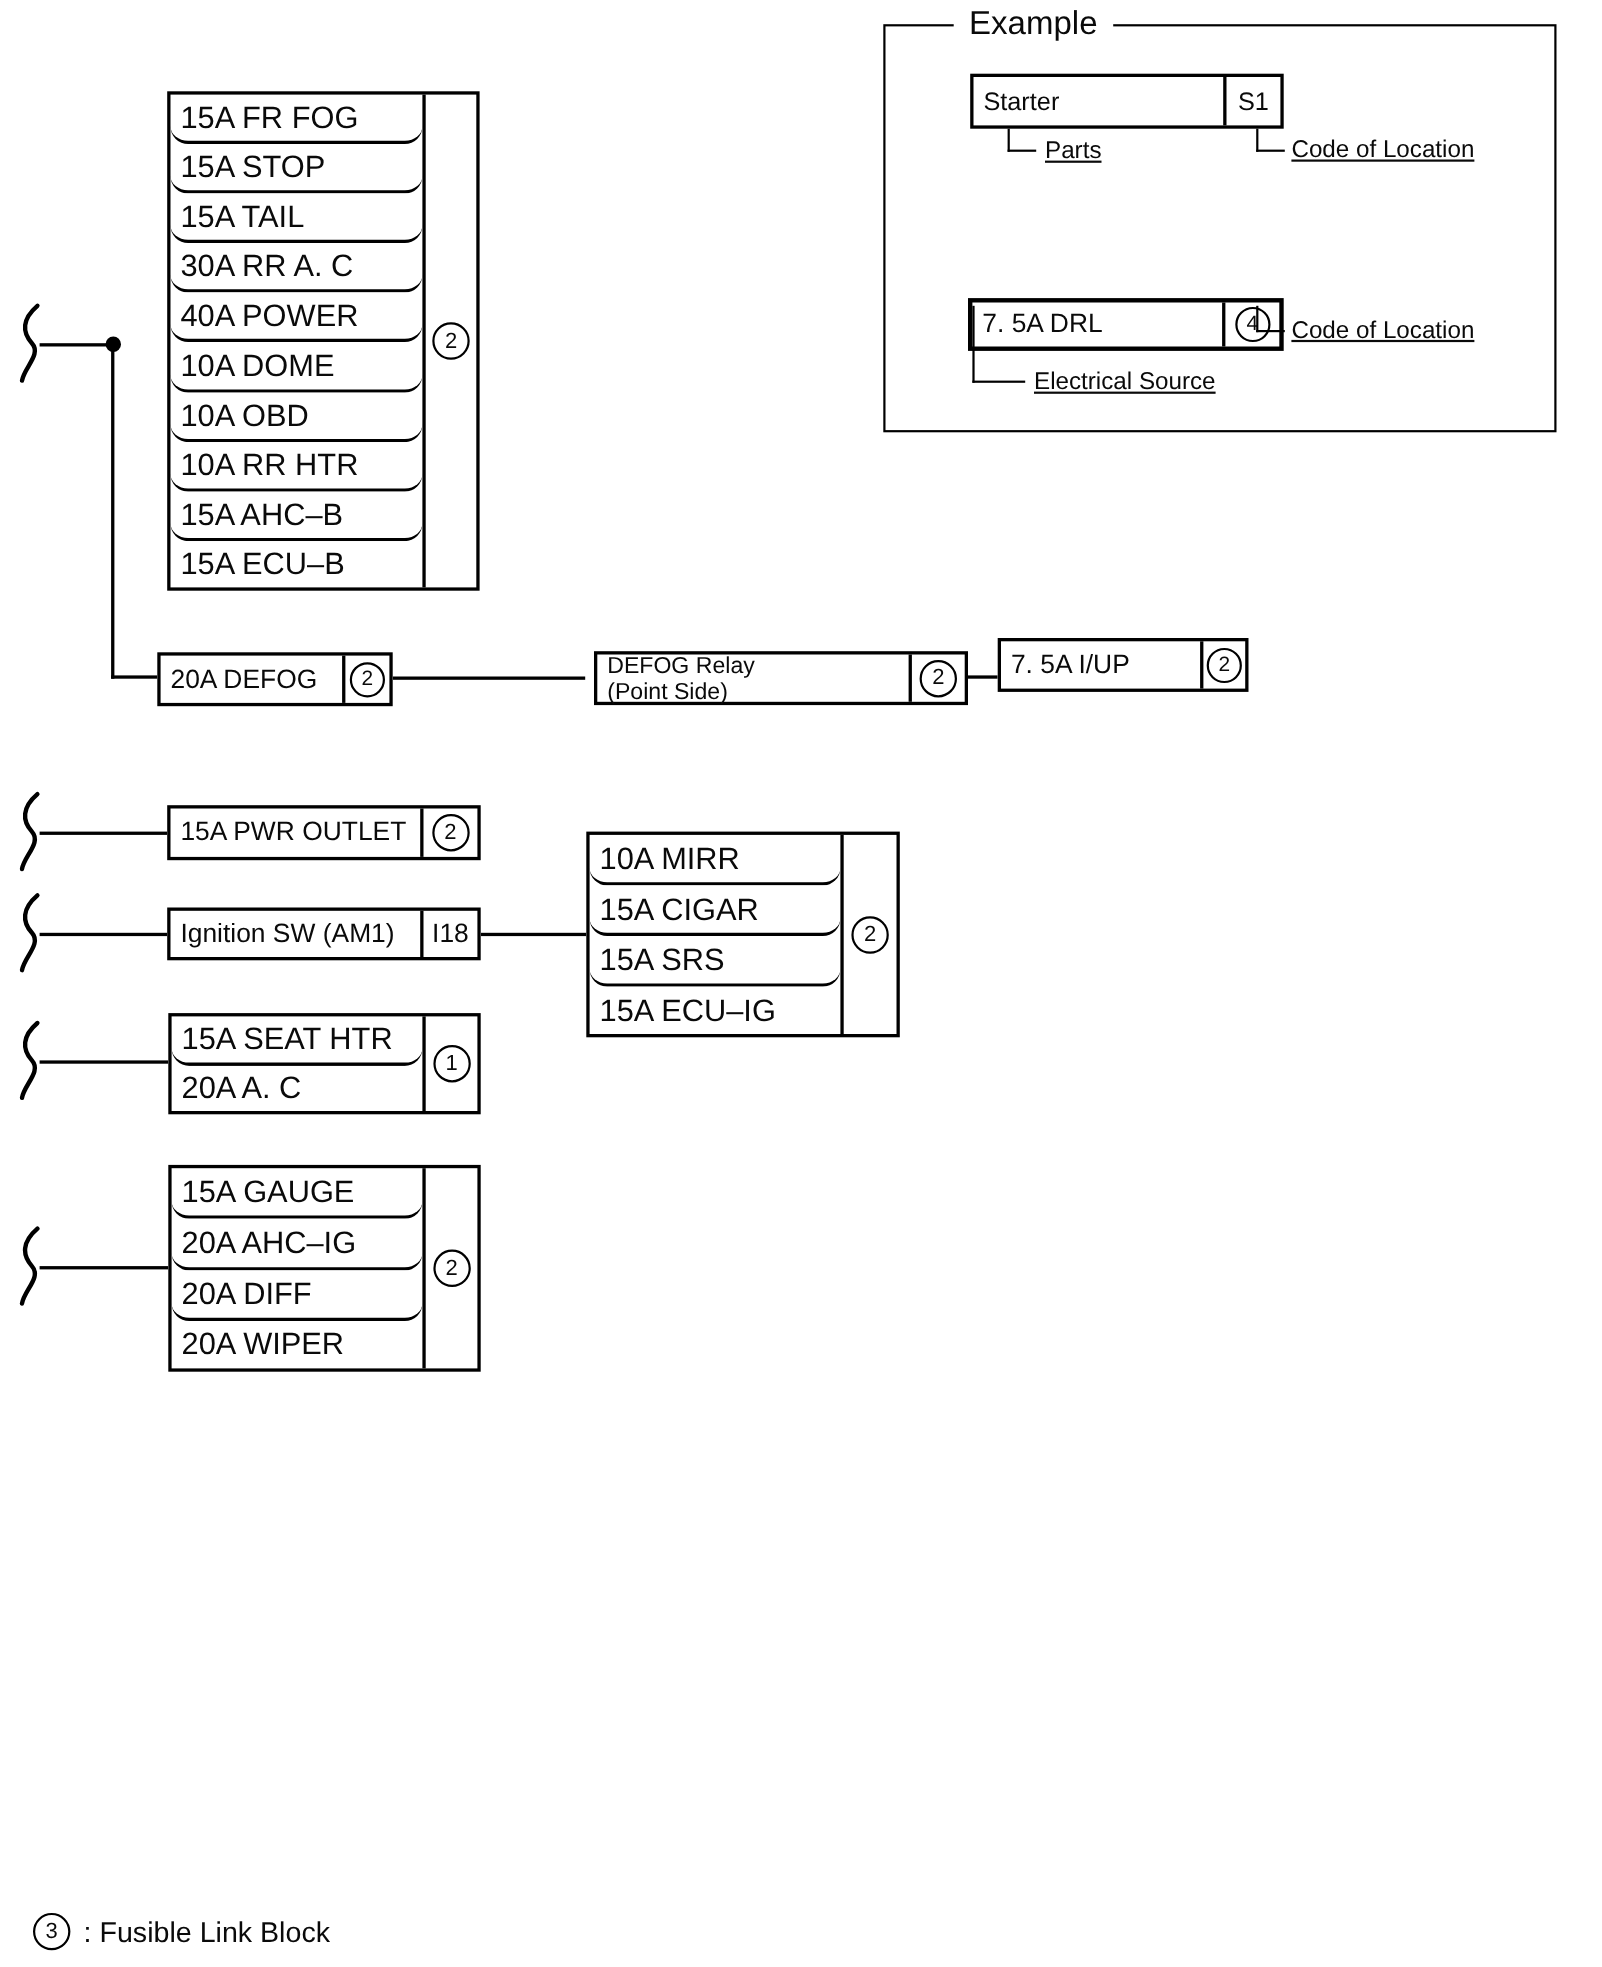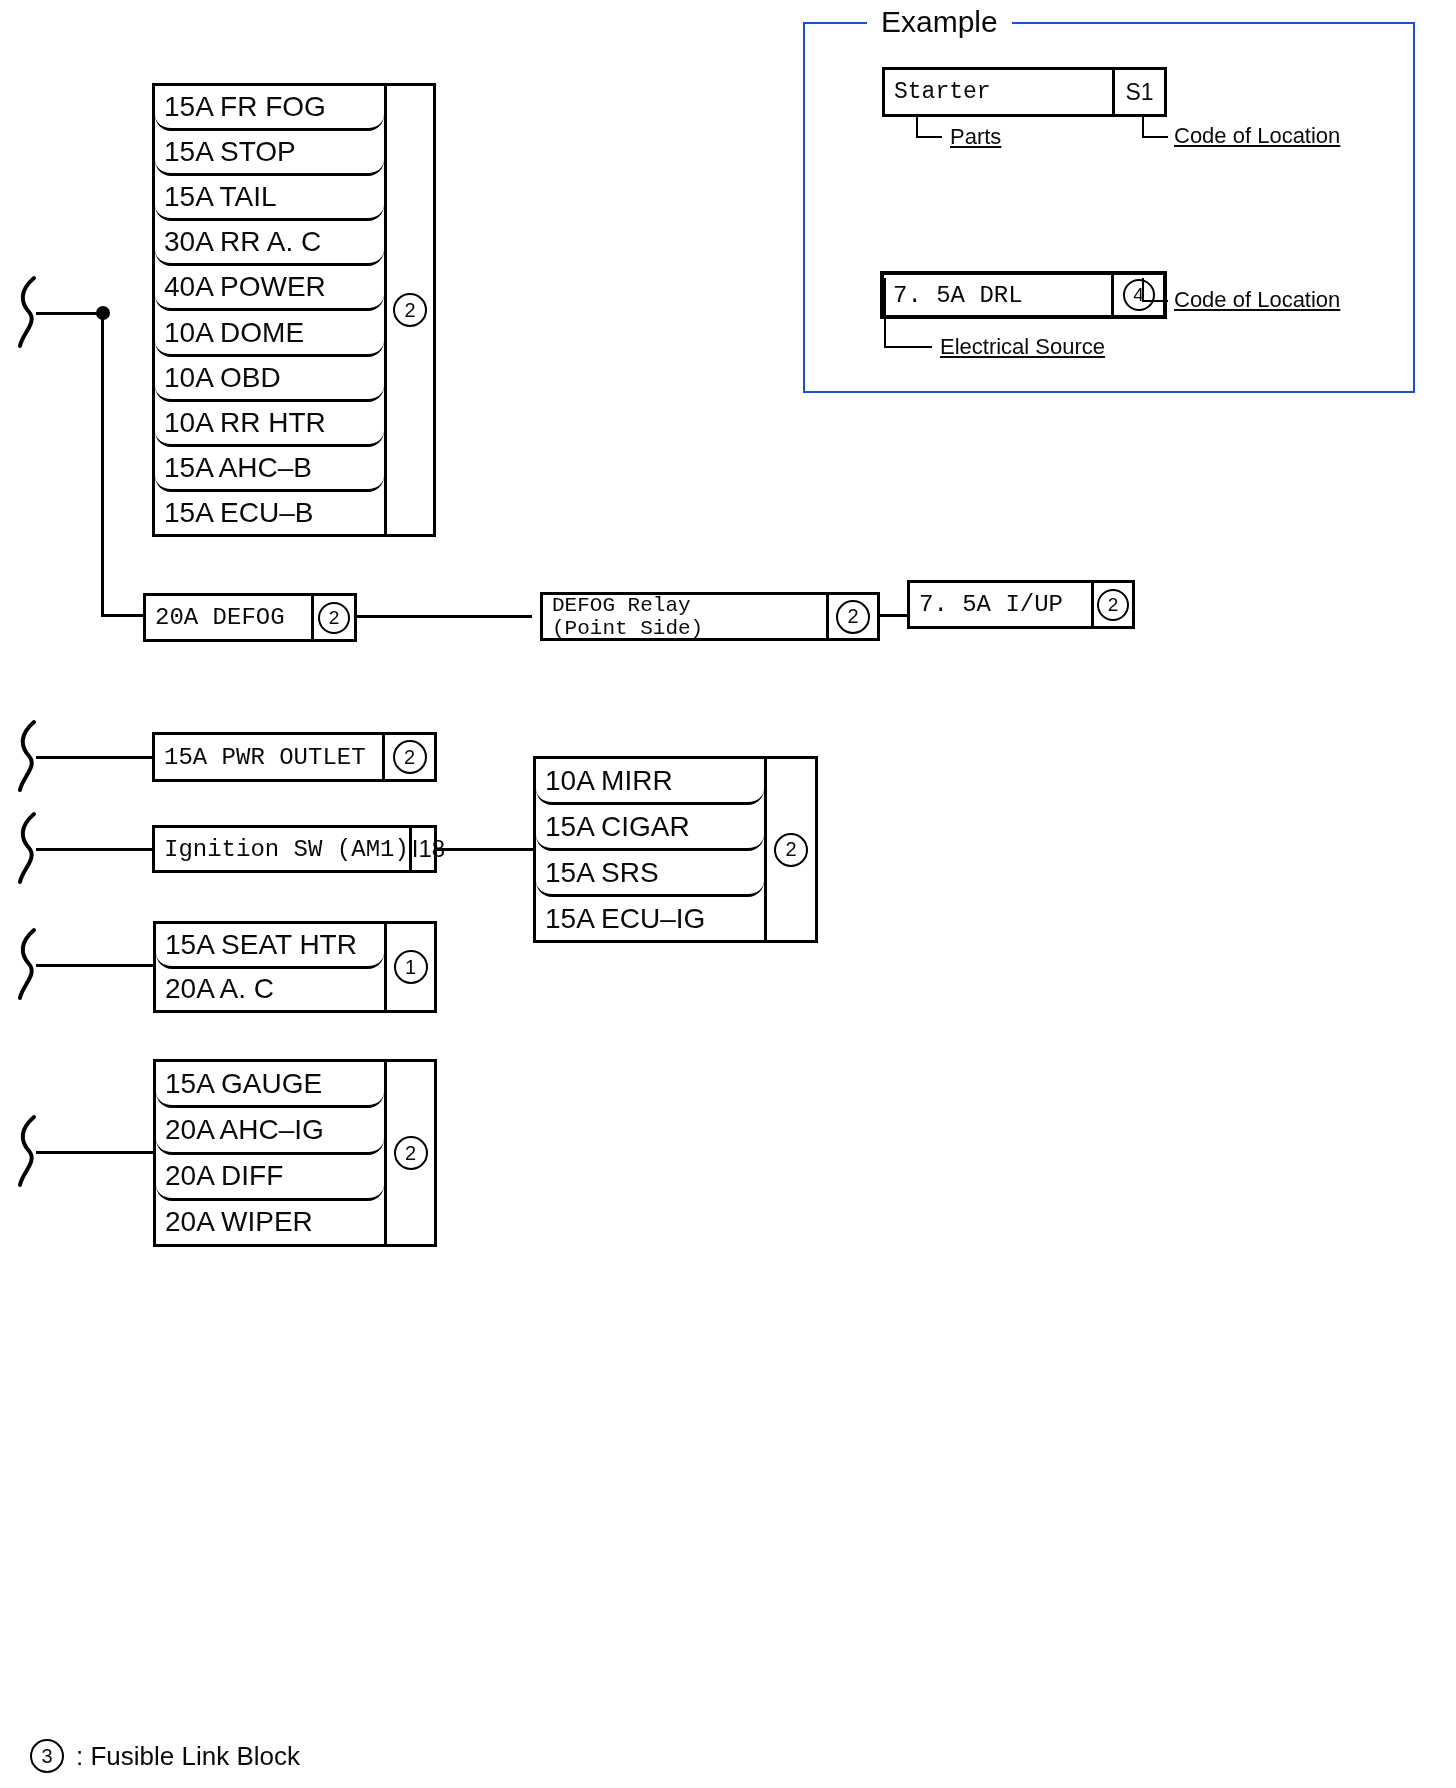--- a/index.html
+++ b/index.html
@@ -1,34 +1,34 @@
 <!DOCTYPE html>
 <html><head>
 <meta charset="utf-8">
 <style>
   html,body{margin:0;padding:0;background:#fff;}
   #canvas{position:relative;width:1456px;height:1788px;background:#ffffff;
           font-family:"Liberation Sans",sans-serif;color:#0a0a0a;overflow:hidden;}
   .box{position:absolute;border:3px solid #000;background:#fff;display:flex;box-sizing:border-box;}
   .box.bold{border-width:4px;margin-top:41px;}
-  .lbl{flex:1;display:flex;align-items:center;padding-left:9px;font-size:24px;white-space:nowrap;font-family:Liberation Mono, monospace;}
+  .lbl{flex:1;display:flex;align-items:center;padding-left:9px;font-size:24px;white-space:nowrap;}
   .lbl.two{flex-direction:column;align-items:flex-start;justify-content:center;font-size:21px;line-height:23px;}
   .code-cell{border-left:3px solid #000;display:flex;align-items:center;justify-content:center;font-size:24px;}
   .rows{flex:1;display:flex;flex-direction:column;}
   .frow{flex:1;display:flex;align-items:center;padding-left:9px;font-size:28px;
         border-bottom:3px solid #000;white-space:nowrap;border-radius:16px;}
   .frow:last-child{border-bottom:none;}
   .codecol{width:46px;border-left:3px solid #000;display:flex;align-items:center;justify-content:center;}
   .circ{width:30px;height:30px;border:2px solid #000;border-radius:50%;display:flex;flex:none;
         align-items:center;justify-content:center;font-size:20px;background:#fff;}
   .wire{position:absolute;background:#000;}
   .dot{position:absolute;width:14px;height:14px;border-radius:50%;background:#000;}
   .ann{position:absolute;font-size:22px;white-space:nowrap;line-height:26px;text-decoration:underline;}
   .squig{position:absolute;width:26px;height:76px;}
-  #example-frame{position:absolute;border:2px solid #1d4ed8;background:transparent;box-sizing:border-box;}
+  #example-frame{position:absolute;border:2px solid #000000;background:transparent;box-sizing:border-box;}
   #example-title{position:absolute;top:-20px;left:62px;background:#fff;padding:0 14px;
                  font-size:30px;line-height:36px;}
   #legend{position:absolute;display:flex;align-items:center;gap:12px;font-size:26px;}
 </style>
 </head>
 <body>
 
 <div id="canvas">
 
   <svg class="squig" style="left:14px;top:274px" viewBox="0 0 26 76">

